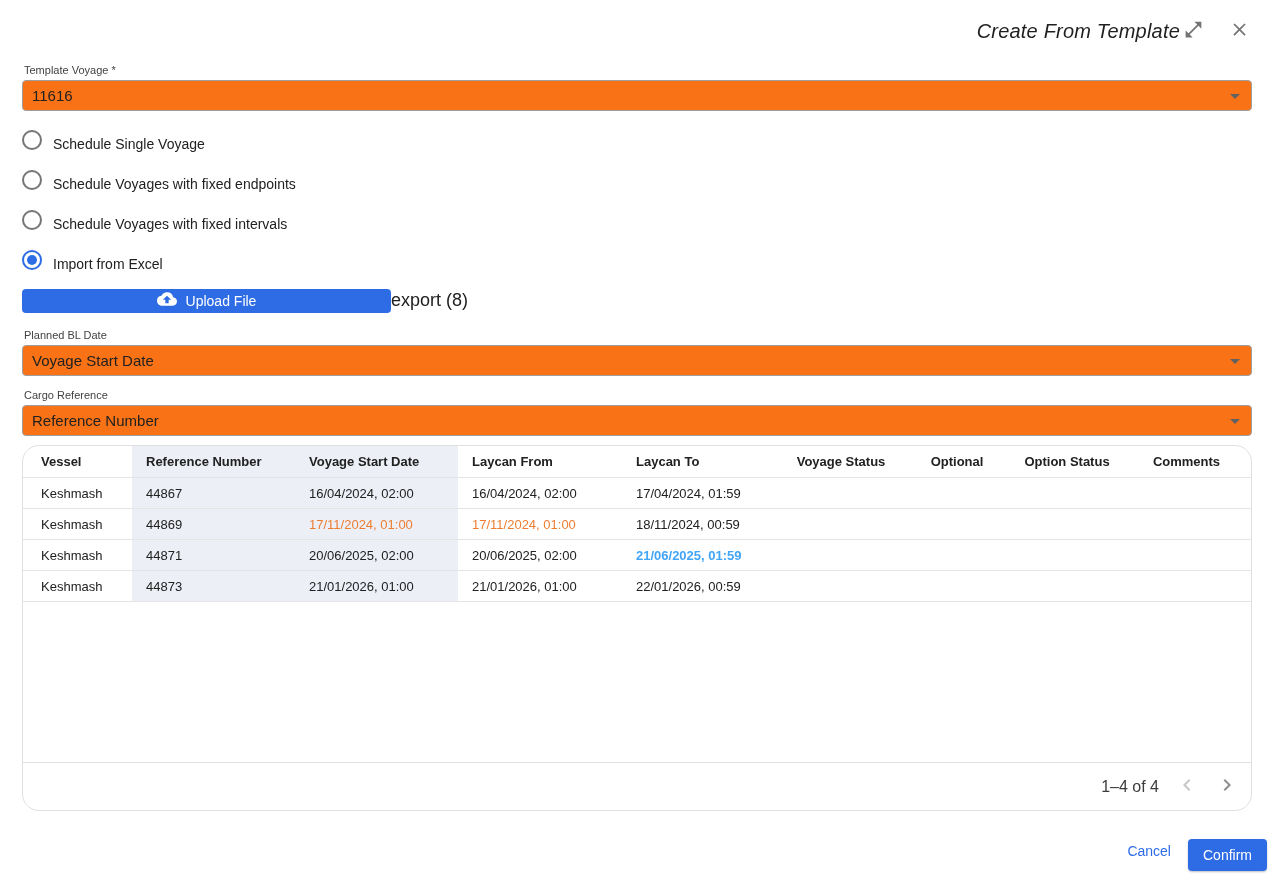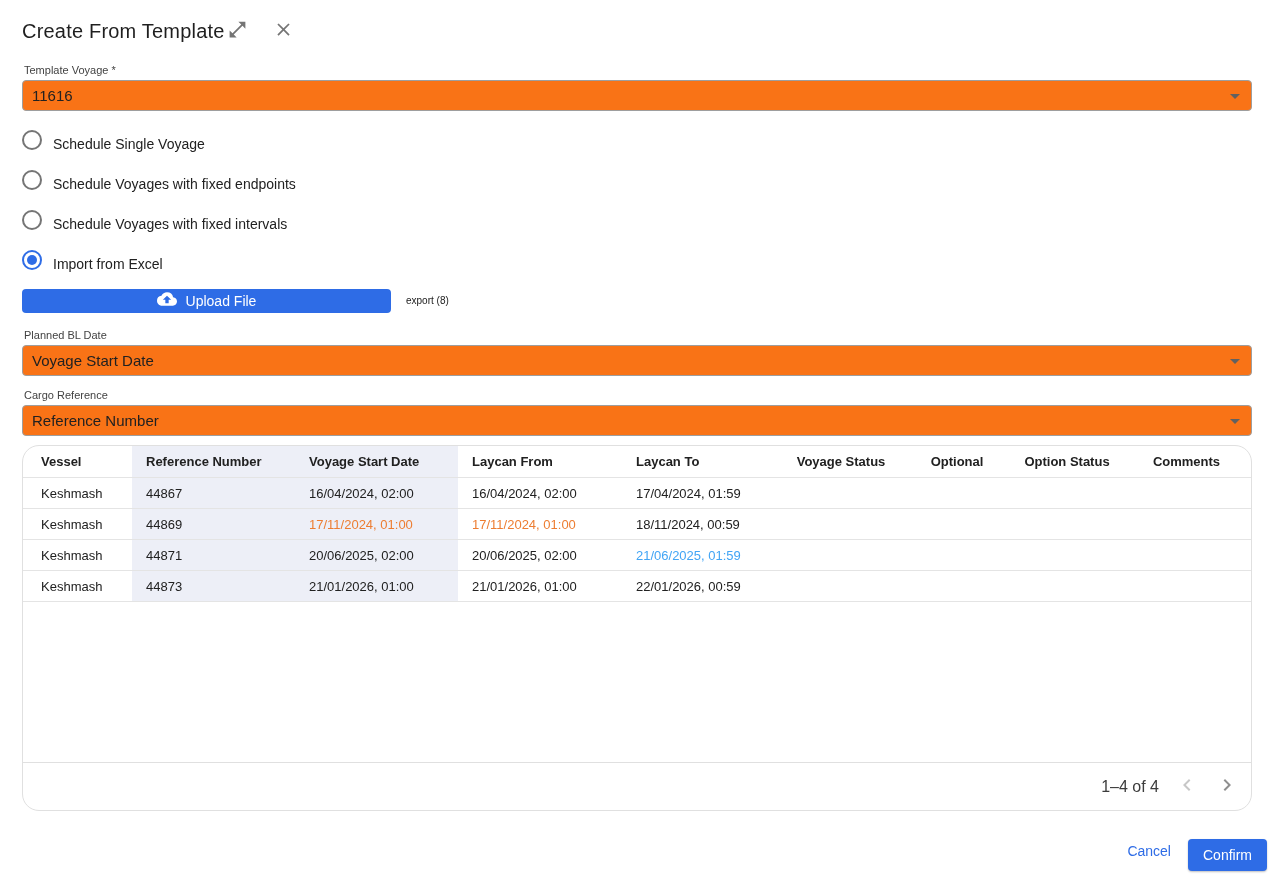--- a/index.html
+++ b/index.html
@@ -11,41 +11,41 @@
     --card-border:#e0e0e0;
     --hl:#edeff7;
   }
   *{box-sizing:border-box;}
   body{
     margin:0;width:1274px;height:886px;overflow:hidden;
     background:#fff;color:var(--text);
     font-family:"Liberation Sans","DejaVu Sans",sans-serif;
   }
   .dialog{display:flex;flex-direction:column;height:100%;padding:16px 22px 8px;}
-  .dlg-header{display:flex;justify-content:flex-start;align-items:center;height:30px;}
+  .dlg-header{display:flex;justify-content:flex-end;align-items:center;height:30px;font-style:italic;}
   .title{font-size:20px;font-weight:500;letter-spacing:.2px;color:#1f1f1f;}
   .hdr-icons{display:flex;gap:20px;align-items:center;}
   .icon-btn{width:26px;height:26px;display:flex;align-items:center;justify-content:center;cursor:pointer;background:none;border:none;padding:0;}
   .field-label{font-size:11px;color:var(--label);margin:13px 0 4px 2px;line-height:12px;}
   .field-label.first{margin-top:18px;}
   .select{height:31px;border:1px solid var(--border-gray);border-radius:4px;display:flex;align-items:center;
     padding:0 30px 0 9px;font-size:15px;color:var(--text);position:relative;cursor:pointer;background:#f97316;}
   .caret{position:absolute;right:11px;top:13px;width:0;height:0;
     border-left:5px solid transparent;border-right:5px solid transparent;border-top:5px solid #616161;}
   .radio-group{margin-top:9px;}
   .radio-row{display:flex;align-items:center;height:40px;cursor:pointer;}
   .radio{width:20px;height:20px;border:2px solid #757575;border-radius:50%;position:relative;flex:none;}
   .radio.selected{border-color:var(--primary);}
   .radio.selected::after{content:"";position:absolute;inset:3px;background:var(--primary);border-radius:50%;}
   .radio-label{font-size:14px;margin-left:11px;margin-top:8px;}
   .upload-row{display:flex;align-items:center;margin-top:5px;height:31px;}
   .upload-btn{width:369px;height:24px;background:var(--primary);color:#fff;border:none;border-radius:4px;
     display:flex;align-items:center;justify-content:center;gap:9px;font-size:14px;font-weight:500;cursor:pointer;
     font-family:inherit;}
-  .export-text{margin-left:15px;font-size:10px;}
+  .export-text{font-size:18px;}
   .table-card{margin-top:9px;border:1px solid var(--card-border);border-radius:17px;display:flex;flex-direction:column;flex:1;min-height:0;overflow:hidden;}
   .t-grid{display:grid;grid-template-columns:109px 163px 163px 164px 158px 122px 110px 110px 1fr;align-items:stretch;}
   .t-header{border-bottom:1px solid var(--divider);}
   .t-header .cell{font-weight:700;font-size:13px;height:31px;}
   .cell{display:flex;align-items:center;padding-left:14px;font-size:13px;height:30px;white-space:nowrap;overflow:hidden;}
   .cell.c-first{padding-left:18px;}
   .cell.c-center{justify-content:center;padding-left:0;}
   .t-row{border-bottom:1px solid var(--divider);}
   .hl{background:var(--hl);}
   .t-filler{flex:1;}
@@ -167,21 +167,21 @@
       <div class="cell c-center"></div>
       <div class="cell c-center"></div>
       <div class="cell c-center"></div>
     </div>
 
     <div class="t-grid t-row">
       <div class="cell c-first">Keshmash</div>
       <div class="cell hl">44871</div>
       <div class="cell hl">20/06/2025, 02:00</div>
       <div class="cell">20/06/2025, 02:00</div>
-      <div class="cell" style="color: rgb(66, 165, 245);">21/06/2025, 01:59</div>
+      <div class="cell" style="color: rgb(66, 165, 245); font-weight: bold;">21/06/2025, 01:59</div>
       <div class="cell c-center"></div>
       <div class="cell c-center"></div>
       <div class="cell c-center"></div>
       <div class="cell c-center"></div>
     </div>
 
     <div class="t-grid t-row">
       <div class="cell c-first">Keshmash</div>
       <div class="cell hl">44873</div>
       <div class="cell hl">21/01/2026, 01:00</div>

